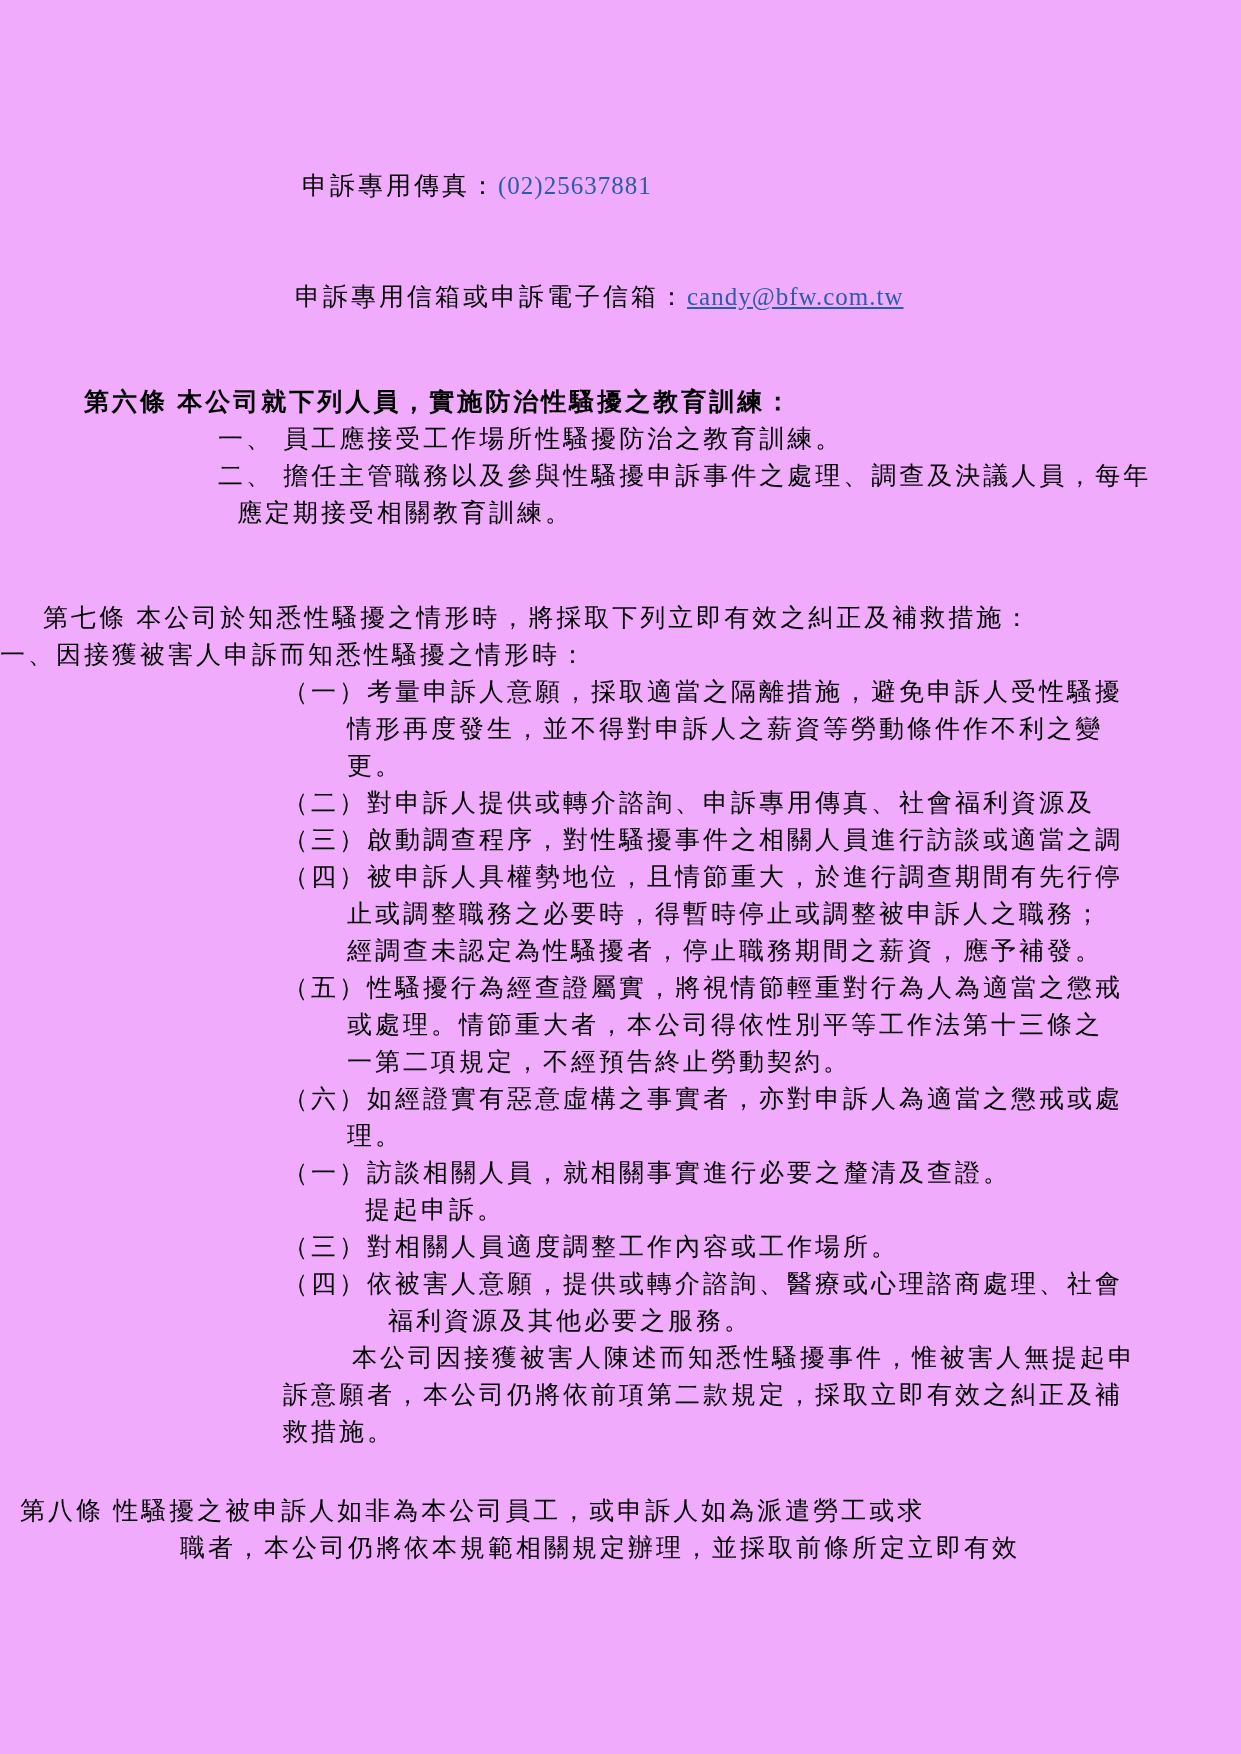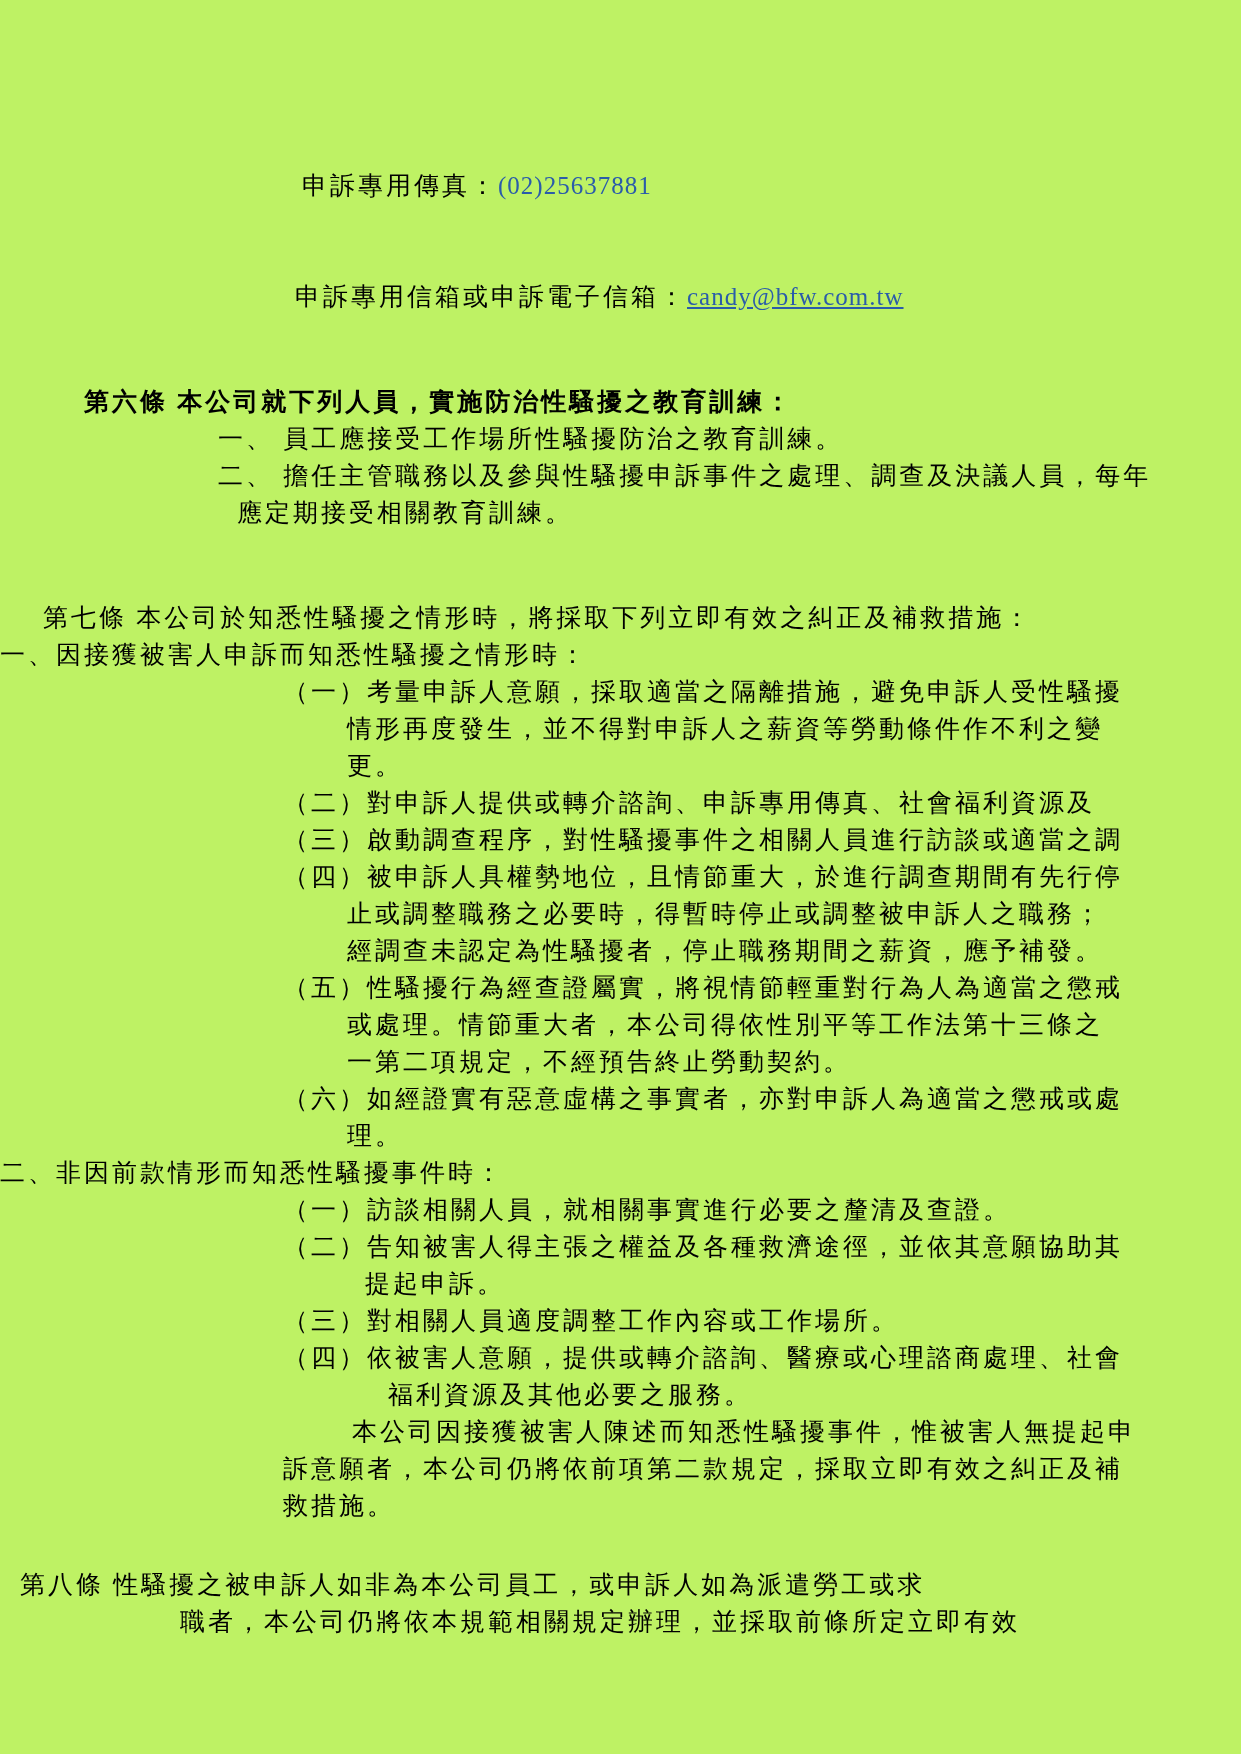--- a/index.html
+++ b/index.html
@@ -4,21 +4,21 @@
 <style>
   html, body {
     margin: 0;
     padding: 0;
     background: #ffffff;
   }
   .page {
     position: relative;
     width: 1241px;
     height: 1754px;
-    background: #bef264;
+    background: #f0abfc;
     color: #000000;
     font-family: "Liberation Serif", "DejaVu Serif", serif;
     box-sizing: border-box;
     padding-top: 130px;
     overflow: hidden;
   }
   .ln {
     font-size: 25px;
     line-height: 37px;
     letter-spacing: 3px;
@@ -77,23 +77,21 @@
   <div class="ln x283">（二）對申訴人提供或轉介諮詢、申訴專用傳真、社會福利資源及</div>
   <div class="ln x283">（三）啟動調查程序，對性騷擾事件之相關人員進行訪談或適當之調</div>
   <div class="ln x283">（四）被申訴人具權勢地位，且情節重大，於進行調查期間有先行停</div>
   <div class="ln x347">止或調整職務之必要時，得暫時停止或調整被申訴人之職務；</div>
   <div class="ln x347">經調查未認定為性騷擾者，停止職務期間之薪資，應予補發。</div>
   <div class="ln x283">（五）性騷擾行為經查證屬實，將視情節輕重對行為人為適當之懲戒</div>
   <div class="ln x347">或處理。情節重大者，本公司得依性別平等工作法第十三條之</div>
   <div class="ln x347">一第二項規定，不經預告終止勞動契約。</div>
   <div class="ln x283">（六）如經證實有惡意虛構之事實者，亦對申訴人為適當之懲戒或處</div>
   <div class="ln x347">理。</div>
-  <div class="ln x308">二、非因前款情形而知悉性騷擾事件時：</div>
   <div class="ln x283">（一）訪談相關人員，就相關事實進行必要之釐清及查證。</div>
-  <div class="ln x283">（二）告知被害人得主張之權益及各種救濟途徑，並依其意願協助其</div>
   <div class="ln x365">提起申訴。</div>
   <div class="ln x283">（三）對相關人員適度調整工作內容或工作場所。</div>
   <div class="ln x283">（四）依被害人意願，提供或轉介諮詢、醫療或心理諮商處理、社會</div>
   <div class="ln x388">福利資源及其他必要之服務。</div>
   <div class="ln x352">本公司因接獲被害人陳述而知悉性騷擾事件，惟被害人無提起申</div>
   <div class="ln x283">訴意願者，本公司仍將依前項第二款規定，採取立即有效之糾正及補</div>
   <div class="ln x283">救措施。</div>
 
   <div class="ln x84 g42">第八條 性騷擾之被申訴人如非為本公司員工，或申訴人如為派遣勞工或求</div>
   <div class="ln x180">職者，本公司仍將依本規範相關規定辦理，並採取前條所定立即有效</div>

